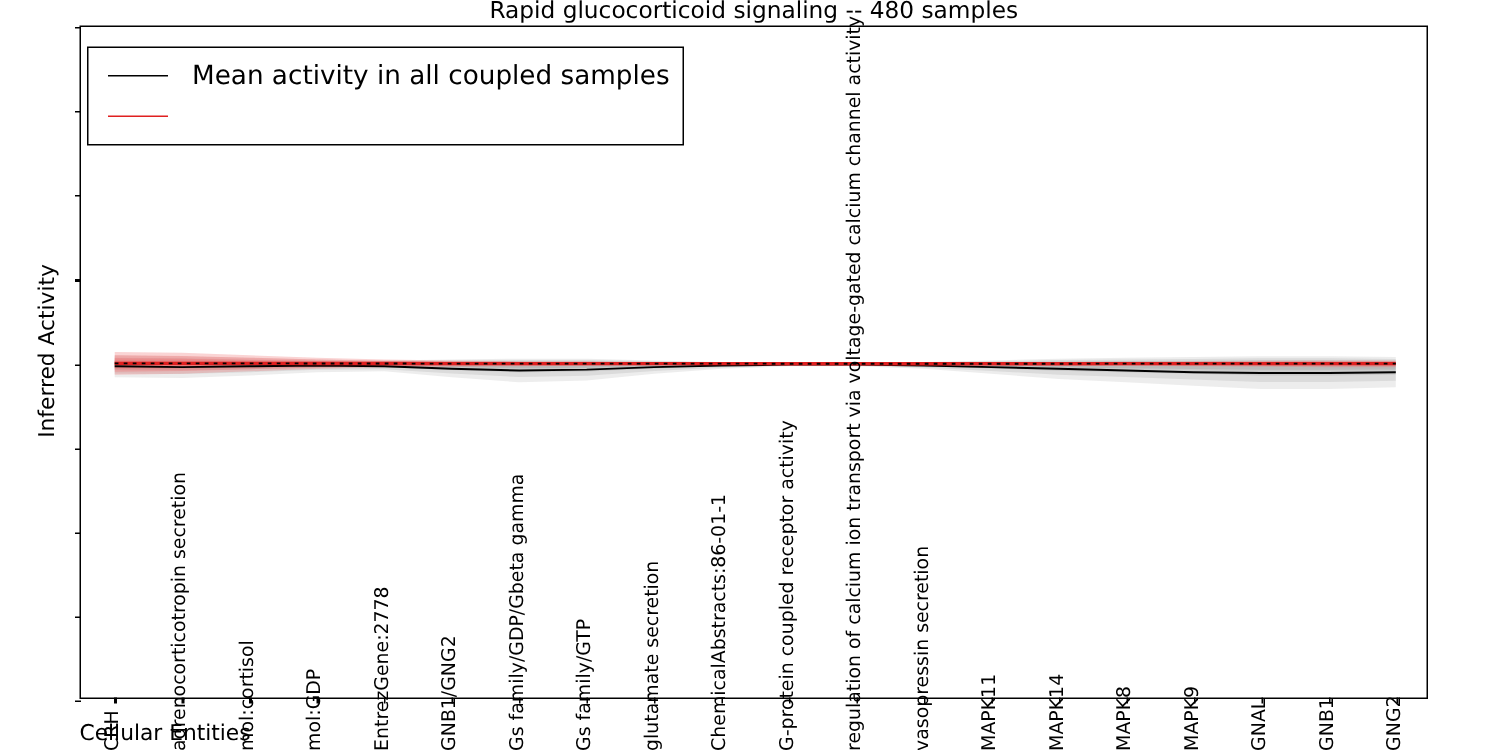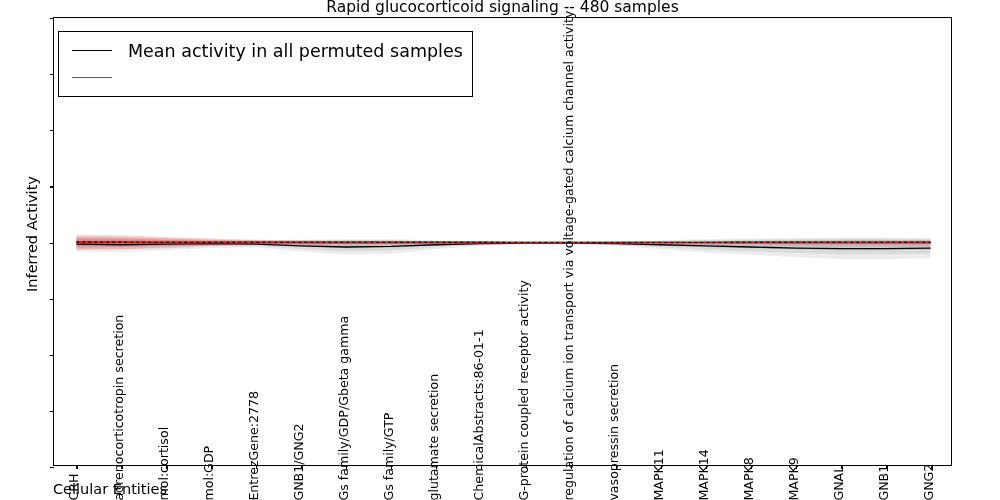--- a/index.html
+++ b/index.html
@@ -212,21 +212,21 @@
         <div class="xtick-label" style="left: 836.575px;">GNB1</div>
         <div class="xtick-mark" style="left: 876.525px;"></div>
         <div class="xtick-label" style="left: 881.525px;">GNG2</div>
       </div>
 
     <div id="ylabel">Inferred Activity</div>
 
     <div id="legend">
       <div class="legend-row">
         <span class="legend-swatch" style="border-top-color:#000000"></span>
-        <span class="legend-text">Mean activity in all permuted samples</span>
+        <span class="legend-text">Mean activity in all coupled samples</span>
       </div>
       <div class="legend-row">
         <span class="legend-swatch" style="border-top-color:#e02020"></span>
       </div>
     </div>
   </div>
 
   <div id="xlabel">Cellular Entities</div>
 </div>
 

